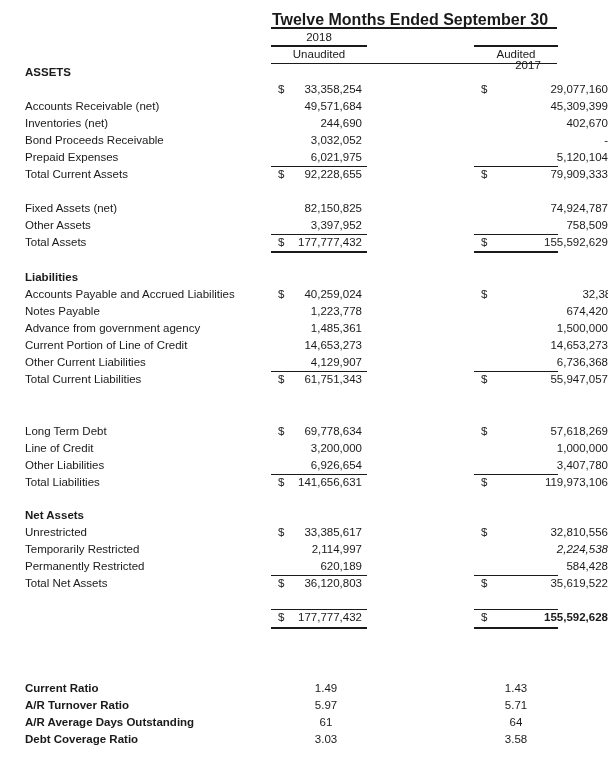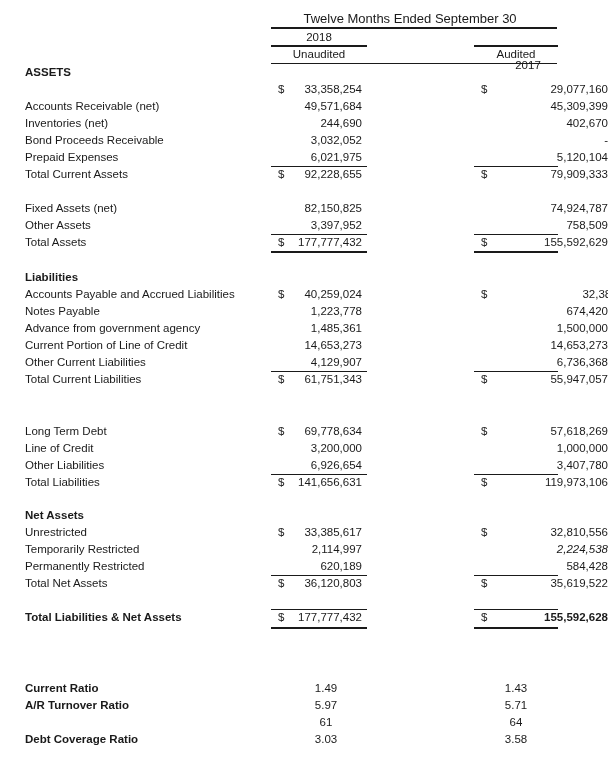--- a/index.html
+++ b/index.html
@@ -1,19 +1,19 @@
 <!DOCTYPE html>
 <html><head>
 <meta charset="utf-8">
 <style>
   html, body { margin:0; padding:0; background:#ffffff; }
   body { width:608px; height:762px; position:relative; overflow:hidden;
          font-family:"Liberation Sans", sans-serif; font-size:11.5px; color:#1a1a1a; }
   .abs { position:absolute; white-space:nowrap; }
-  .title { left:270px; width:280px; top:11px; text-align:center; font-weight:normal; font-size:13px; }
+  .title { left:270px; width:280px; top:11px; text-align:center; font-weight:bold; font-size:16px; }
   .hline { position:absolute; background:#1a1a1a; }
   .yr { top:31px; text-align:center; font-size:11.5px; }
   .aud { top:48px; text-align:center; font-size:11.5px; }
   .row { position:absolute; left:0; width:608px; height:17px; }
   .lbl { position:absolute; left:25px; top:0; }
   .bold { font-weight:bold; }
   .d1 { position:absolute; left:278px; top:0; }
   .v1 { position:absolute; left:290px; width:72px; text-align:right; top:0; }
   .d2 { position:absolute; left:481px; top:0; }
   .v2 { position:absolute; left:490px; width:120px; text-align:right; top:0; padding-right:0;padding-left:28px; }
@@ -183,39 +183,39 @@
       <div class="d1">$</div>
       <div class="d2">$</div>
       <div class="v1">36,120,803</div>
       <div class="v2" style="left: 486px; width: 94px;">35,619,522</div>
     </div>
     <div class="hline" style="left:271px;width:96px;top:575px;height:1px"></div>
     <div class="hline" style="left:474px;width:84px;top:575px;height:1px"></div>
     <div class="hline" style="left:271px;width:96px;top:609px;height:1px"></div>
     <div class="hline" style="left:474px;width:84px;top:609px;height:1px"></div>
     <div class="row" style="top:611px">
-      <div class="lbl bold">Total Liabilities &amp; Net Assets</div>
       <div class="d1">$</div>
       <div class="d2">$</div>
       <div class="v1">177,777,432</div>
       <div class="v2" style="left: 486px; width: 94px; font-weight: bold;">155,592,628</div>
     </div>
     <div class="hline" style="left:271px;width:96px;top:627px;height:2px"></div>
     <div class="hline" style="left:474px;width:84px;top:627px;height:2px"></div>
     <div class="row" style="top:682px">
       <div class="lbl bold">Current Ratio</div>
       <div class="r1">1.49</div>
       <div class="r2" style="left: 474px; width: 84px;">1.43</div>
     </div>
     <div class="row" style="top:699px">
       <div class="lbl bold">A/R Turnover Ratio</div>
       <div class="r1">5.97</div>
       <div class="r2" style="left: 474px; width: 84px;">5.71</div>
     </div>
     <div class="row" style="top:716px">
+      <div class="lbl bold">A/R Average Days Outstanding</div>
       <div class="r1">61</div>
       <div class="r2" style="left: 474px; width: 84px;">64</div>
     </div>
     <div class="row" style="top:733px">
       <div class="lbl bold">Debt Coverage Ratio</div>
       <div class="r1">3.03</div>
       <div class="r2" style="left: 474px; width: 84px;">3.58</div>
     </div>
   </div>
 

